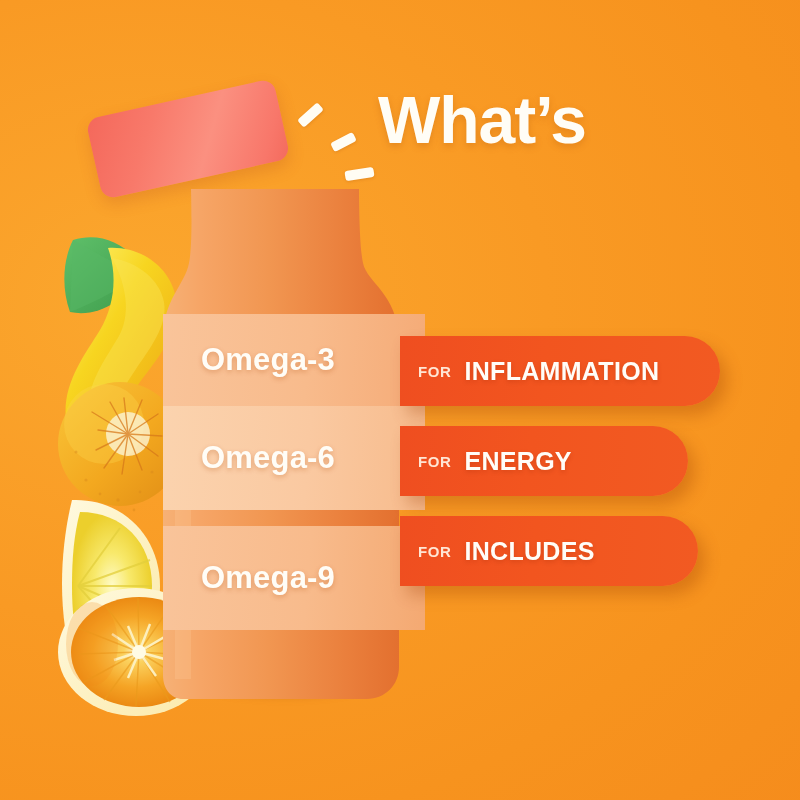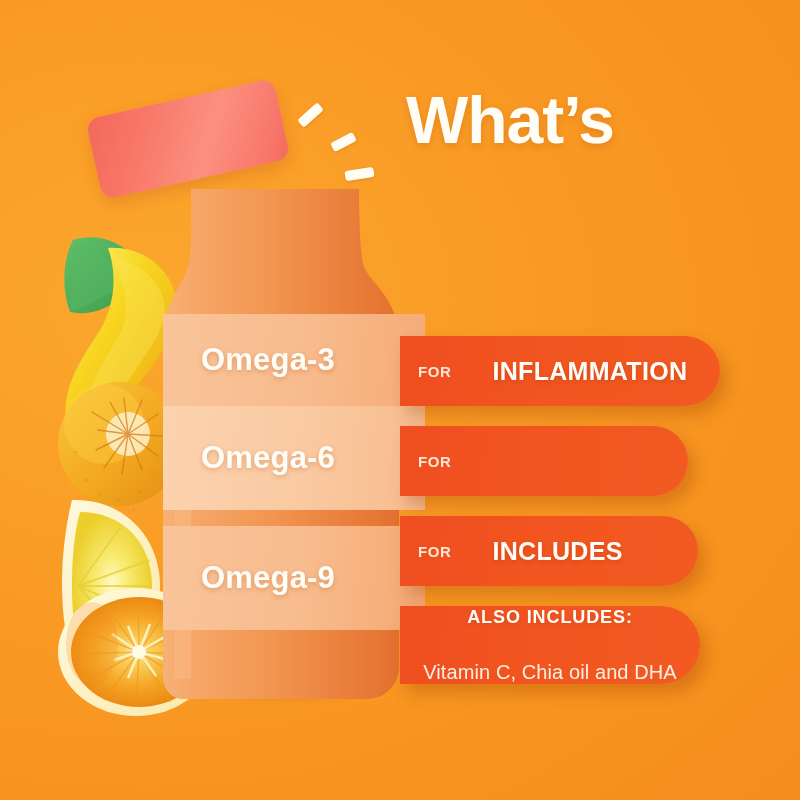--- a/index.html
+++ b/index.html
@@ -47,21 +47,20 @@
     margin-left:38px;text-shadow:0 2px 5px rgba(176,72,10,.30);
     white-space:nowrap;
   }
 
   
   .pill{
     position:absolute;display:flex;align-items:center;
     background:linear-gradient(95deg,#ef4e20 0%,#f2551f 45%,#f25a22 100%);
     border-top-right-radius:999px;border-bottom-right-radius:999px;
     box-shadow:7px 9px 16px rgba(152,56,4,.30);
-    gap:28px;
   }
   .pill .for{
     color:#ffe6d4;font-weight:bold;font-size:15px;letter-spacing:.6px;
     margin-left:18px;
   }
   .pill .benefit{
     color:#fffdf8;font-weight:bold;font-size:25px;letter-spacing:.3px;
     margin-left:13px;white-space:nowrap;
     text-shadow:0 2px 4px rgba(150,40,0,.25);
   }
@@ -71,21 +70,21 @@
   #pill-extra .also-title{
     color:#fffdf8;font-weight:bold;font-size:18px;letter-spacing:.9px;
     text-shadow:0 2px 4px rgba(150,40,0,.22);
   }
   #pill-extra .also-body{
     color:#fdf0e2;font-size:20px;margin-top:5px;letter-spacing:.1px;
   }
 
   
   #headline{
-    position:absolute;left:406px;top:88px;width:380px;
+    position:absolute;left:378px;top:88px;width:380px;
     color:#fffdf6;font-weight:bold;font-size:66px;line-height:.97;
     letter-spacing:-1px;
     text-shadow:0 3px 7px rgba(170,76,10,.26);
   }
 
   
   #fruit-layer{position:absolute;left:0;top:0;width:800px;height:800px;}
 </style>
 </head>
 <body>
@@ -250,31 +249,28 @@
     </div>
   </div>
 
   <div class="pill" style="left:400px;top:336px;width:320px;height:70px;">
     <span class="for">FOR</span>
     <span class="benefit">INFLAMMATION</span>
   </div>
 
   <div class="pill" style="left:400px;top:426px;width:288px;height:70px;">
     <span class="for">FOR</span>
+    <span class="benefit">ENERGY</span>
   </div>
 
   <div class="pill" style="left:400px;top:516px;width:298px;height:70px;">
     <span class="for">FOR</span>
     <span class="benefit">INCLUDES</span>
   </div>
 
-  <div class="pill" id="pill-extra" style="left:400px;top:606px;width:300px;height:78px;">
-    <span class="also-title">ALSO INCLUDES:</span>
-    <span class="also-body">Vitamin C, Chia oil and DHA</span>
-  </div>
 
   <div id="headline">
     <div>What’s</div>
   </div>
 
   <span class="sparkle" style="left:297px;top:110px;width:27px;height:10px;transform:rotate(-42deg);"></span>
   <span class="sparkle" style="left:331px;top:137px;width:25px;height:10px;transform:rotate(-28deg);"></span>
   <span class="sparkle" style="left:345px;top:169px;width:29px;height:10px;transform:rotate(-9deg);"></span>
 
 </div>

